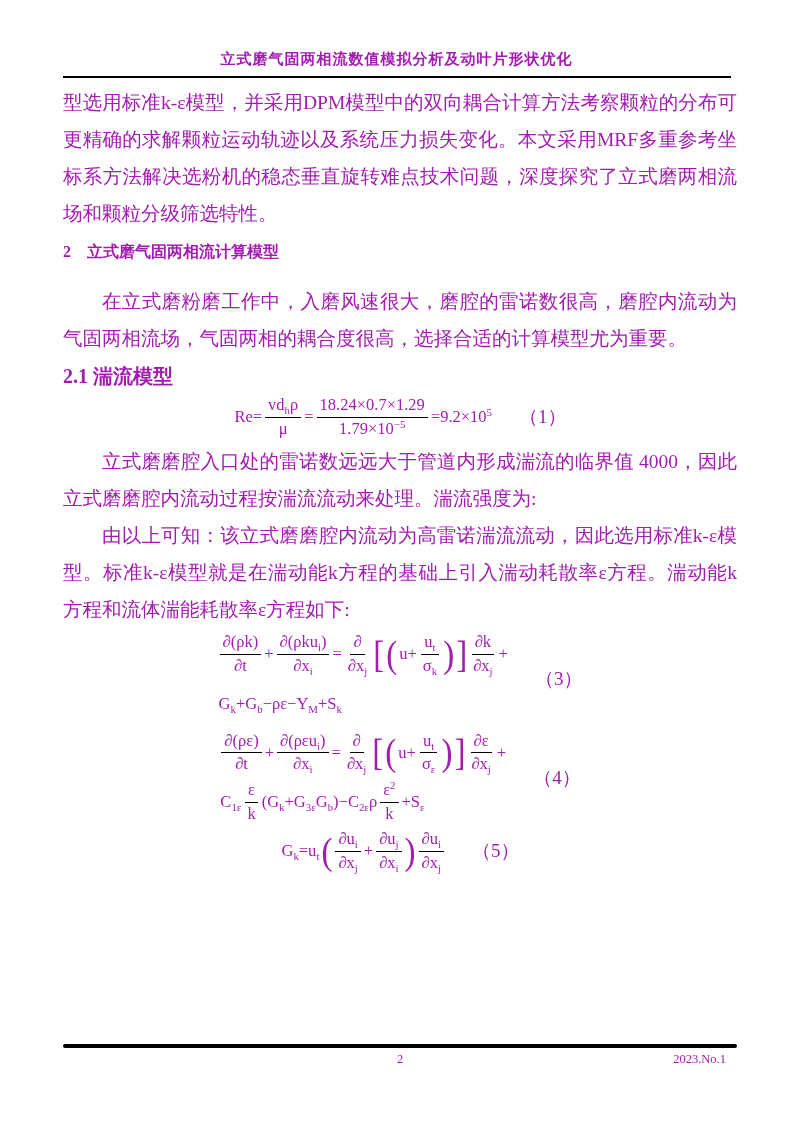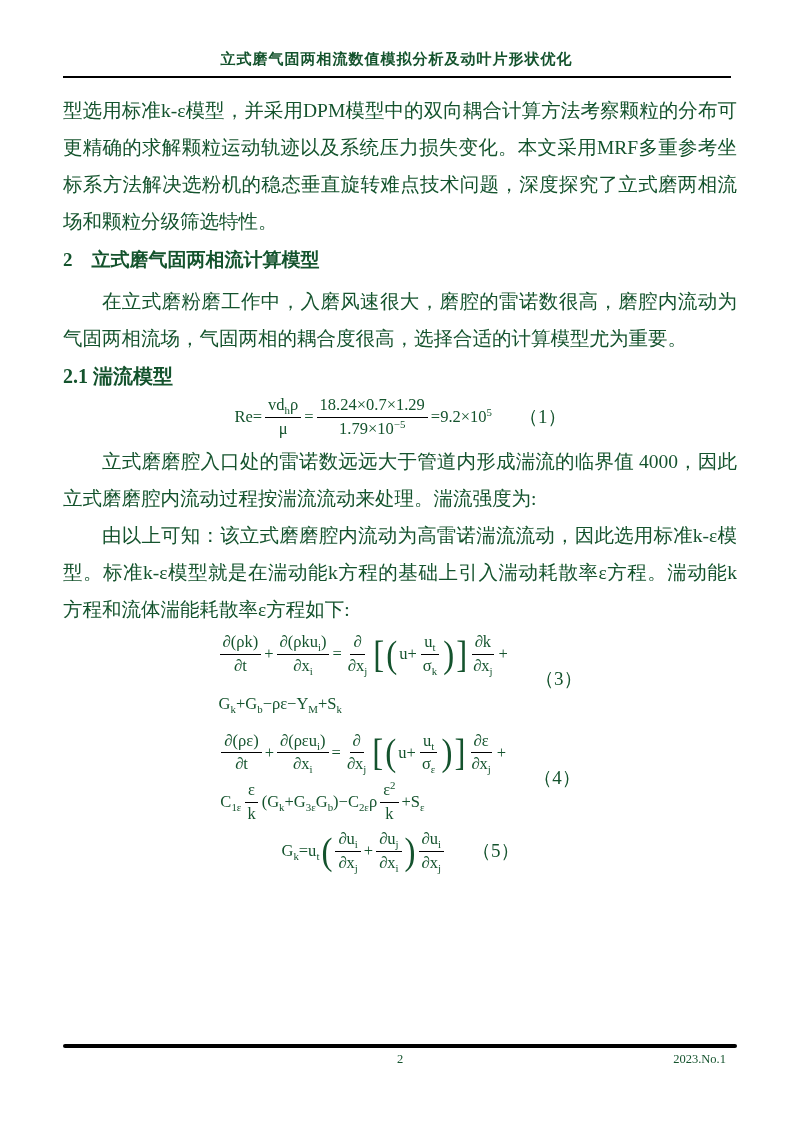--- a/index.html
+++ b/index.html
@@ -1,34 +1,34 @@
 <!DOCTYPE html>
 <html><head>
 <meta charset="utf-8">
 <style>
   html,body{margin:0;padding:0;background:#ffffff;}
   .page{
     width:793px;height:1122px;position:relative;overflow:hidden;
-    background:#ffffff;color:#14532d;
+    background:#ffffff;color:#a21caf;
     font-family:"Liberation Serif","DejaVu Serif",serif;
   }
   
   .header-title{
     text-align:center;font-size:15px;letter-spacing:1px;
     padding-top:50px;font-weight:600;
   }
   .header-rule{margin:7px 62px 0 63px;border-bottom:2px solid #000;}
   
-  .content{margin:0 56px 0 63px;padding-top:14px;}
+  .content{margin:0 56px 0 63px;padding-top:6px;}
   .para{
     margin:0;font-size:19.5px;line-height:37px;
     text-align:justify;text-justify:inter-ideograph;
   }
   .indent{text-indent:2em;}
-  .sec-h1{font-weight:bold;font-size:19px;line-height:30px;margin:5px 0 8px 0;}
+  .sec-h1{font-weight:bold;font-size:16px;line-height:30px;margin:5px 0 16px 0;}
   .sec-h2{font-weight:bold;font-size:20px;line-height:27px;margin:6px 0 4px 0;}
   
   .eq{display:flex;justify-content:center;align-items:center;margin:3px 0;font-size:16.5px;}
   .eq .lines{display:flex;flex-direction:column;align-items:flex-start;}
   .eq-line{display:flex;align-items:center;flex-wrap:nowrap;}
   .eq-line + .eq-line{margin-top:3px;}
   .frac{display:inline-flex;flex-direction:column;align-items:center;margin:0 2px;vertical-align:middle;}
   .frac .num{display:block;padding:0 3px 1px 3px;border-bottom:1px solid #000;line-height:1.25;white-space:nowrap;}
   .frac .den{display:block;padding:1px 3px 0 3px;text-align:center;line-height:1.25;white-space:nowrap;}
   .mt{margin:12px 1px;line-height:1.35;white-space:nowrap;text-align:center;}

